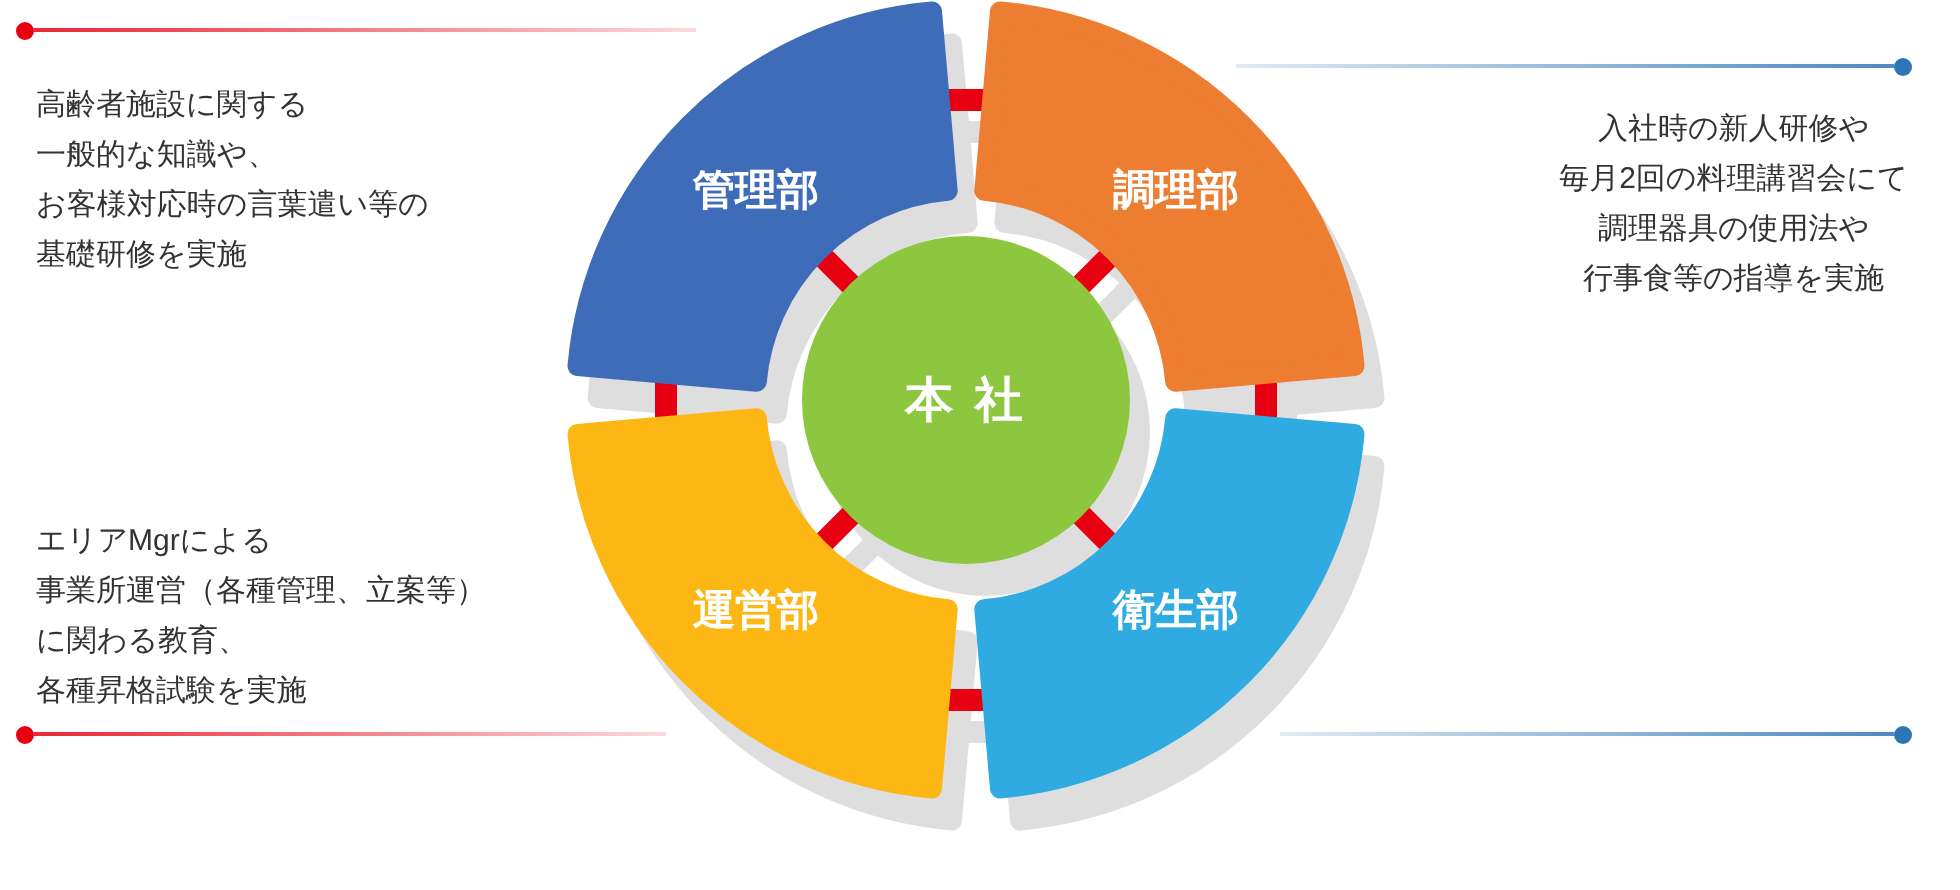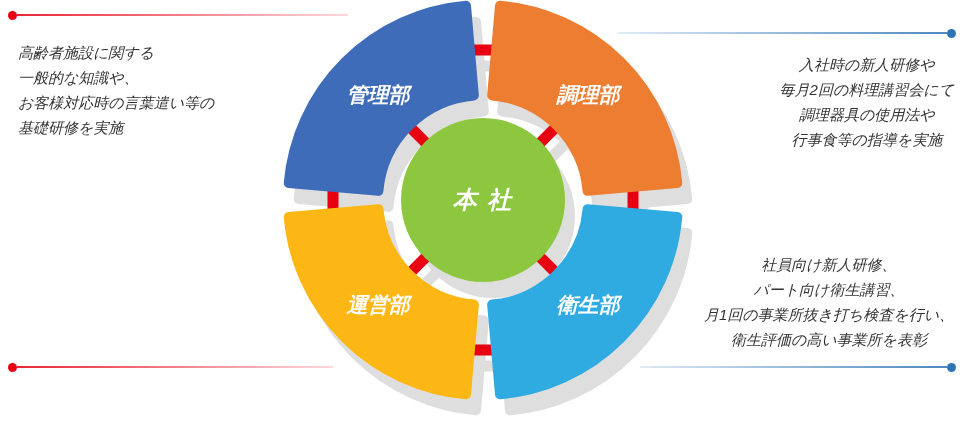--- a/index.html
+++ b/index.html
@@ -3,21 +3,20 @@
 <meta charset="utf-8">
 <style>
   html, body { margin: 0; padding: 0; background: #ffffff; }
   .canvas {
     position: relative;
     width: 980px;
     height: 445px;
     overflow: hidden;
     background: #ffffff;
     font-family: "Liberation Sans", "DejaVu Sans", sans-serif;
-    font-style: italic;
   }
 
   
   .ring-svg {
     position: absolute;
     left: 273px;
     top: -10px;
     filter: drop-shadow(10px 16px 0 rgba(0,0,0,0.13));
   }
   .ring-svg text {
@@ -85,24 +84,24 @@
   </div>
 
   <div class="note tl">高齢者施設に関する
 一般的な知識や、
 お客様対応時の言葉遣い等の
 基礎研修を実施</div>
   <div class="note tr">入社時の新人研修や
 毎月2回の料理講習会にて
 調理器具の使用法や
 行事食等の指導を実施</div>
-  <div class="note br">社員向け新人研修、
-パート向け衛生講習、
-月1回の事業所抜き打ち検査を行い、
-衛生評価の高い事業所を表彰</div>
+  <div class="note bl">エリアMgrによる
+事業所運営（各種管理、立案等）
+に関わる教育、
+各種昇格試験を実施</div>
 
   <svg class="ring-svg" width="430" height="430" viewBox="0 0 430 430">
 
     <g stroke-width="11" fill="none" stroke="#e60012">
       <line x1="252.43" y1="167.57" x2="301.92" y2="118.08"></line>
       <line x1="167.57" y1="167.57" x2="118.08" y2="118.08"></line>
       <line x1="167.57" y1="252.43" x2="118.08" y2="301.92"></line>
       <line x1="252.43" y1="252.43" x2="301.92" y2="301.92"></line>
       <line x1="185" y1="60" x2="235" y2="60"></line>
       <line x1="185" y1="360" x2="235" y2="360"></line>

